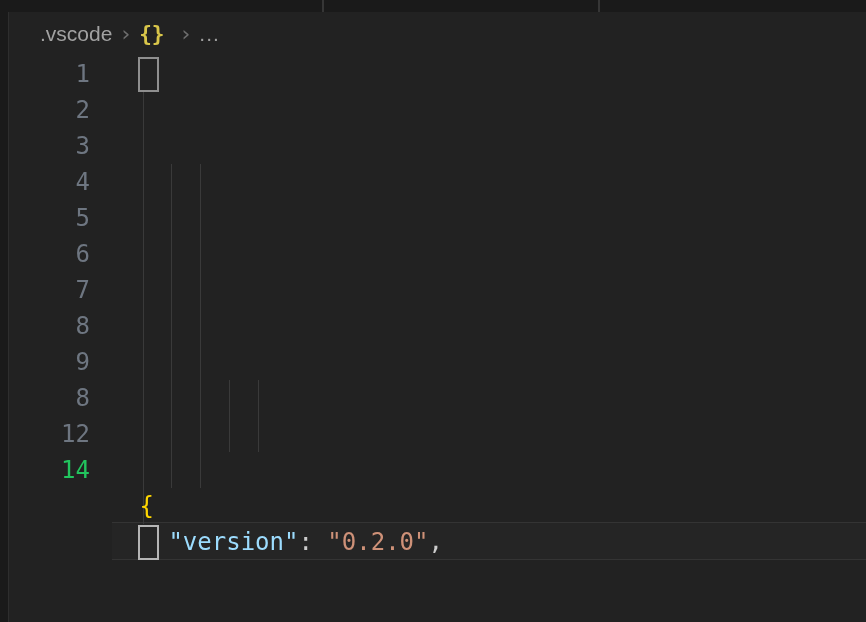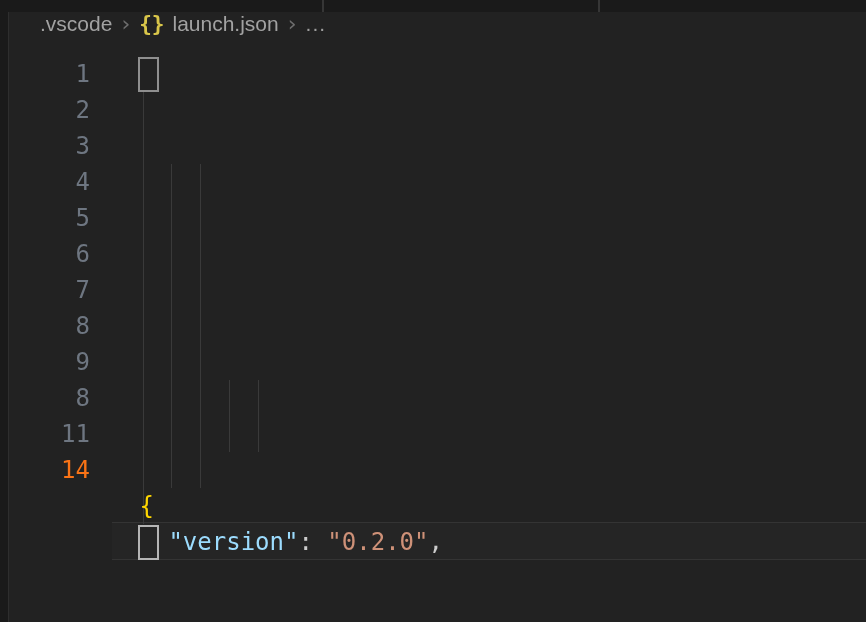--- a/index.html
+++ b/index.html
@@ -19,21 +19,21 @@
     position: absolute; left: 0; top: 0; width: 866px; height: 12px;
     background: #1a1a1a; z-index: 6;
   }
   .tab-separator { position: absolute; top: 0; width: 2px; height: 12px; background: #363636; }
   .tab-separator.sep1 { left: 322px; }
   .tab-separator.sep2 { left: 598px; }
 
   
   .breadcrumb {
     position: absolute; left: 10px; top: 12px; width: 856px; height: 44px;
-    display: flex; align-items: flex-start; padding-left: 30px;
+    display: flex; align-items: center; padding-left: 30px;
     background: #222222; z-index: 4;
     font-size: 21px; color: #9e9e9e;
   }
   .breadcrumb .crumb { color: #a2a2a2; }
   .breadcrumb .chev {
     color: #6d6d6d; font-size: 22px; margin: 0 9px; font-family: "DejaVu Sans", sans-serif;
     transform: translateY(-1px);
   }
   .breadcrumb .json-icon {
     color: #d9c64a; font-family: "DejaVu Sans Mono", monospace;
@@ -45,21 +45,21 @@
   .editor {
     position: absolute; left: 10px; top: 56px; right: 0; bottom: 0;
     font-family: "DejaVu Sans Mono", monospace;
     font-size: 24px; line-height: 36px;
   }
   .gutter {
     position: absolute; left: 0; top: 0; width: 80px;
     text-align: right; color: #6e7681; user-select: none;
   }
   .gutter .ln { height: 36px; }
-  .gutter .ln.active { color: #f97316; }
+  .gutter .ln.active { color: #22c55e; }
 
   .code-area { position: absolute; left: 129.5px; top: 0; white-space: pre; }
   .code-line { height: 36px; white-space: pre; color: #cccccc; }
 
   .tok-key { color: #9CDCFE; }
   .tok-str { color: #CE9178; }
   .tok-pun { color: #CCCCCC; }
   .tok-b1  { color: #FFD700; }
   .tok-ws  { }
 
@@ -83,21 +83,20 @@
 <div class="tabbar-sliver">
   <div class="tab-separator sep1"></div>
   <div class="tab-separator sep2"></div>
 </div>
 <div class="left-edge"></div>
 
 <div class="breadcrumb">
   <span class="crumb">.vscode</span>
   <span class="chev">›</span>
   <span class="json-icon">{}</span>
-  <span class="crumb">launch.json</span>
   <span class="chev">›</span>
   <span class="ellipsis">...</span>
 </div>
 
 <div class="editor">
   <div class="current-line"></div>
   <div id="guides">
       <div class="indent-guide" style="left: 132.5px; top: 36px; height: 432px;"></div>
       <div class="indent-guide" style="left: 161.42px; top: 108px; height: 324px;"></div>
       <div class="indent-guide" style="left: 190.34px; top: 108px; height: 324px;"></div>
@@ -112,17 +111,17 @@
       <div class="ln">1</div>
       <div class="ln">2</div>
       <div class="ln">3</div>
       <div class="ln">4</div>
       <div class="ln">5</div>
       <div class="ln">6</div>
       <div class="ln">7</div>
       <div class="ln">8</div>
       <div class="ln">9</div>
       <div class="ln">8</div>
-      <div class="ln">11</div>
+      <div class="ln">12</div>
       <div class="ln active">14</div>
     </div>
   <div class="code-area layer-text" id="code-lines"><div class="code-line"><span class="tok-b1">{</span></div><div class="code-line"><span class="tok-ws">  </span><span class="tok-key">"version"</span><span class="tok-pun">: </span><span class="tok-str">"0.2.0"</span><span class="tok-pun">,</span></div></div>
 </div>
 
 </body></html>

